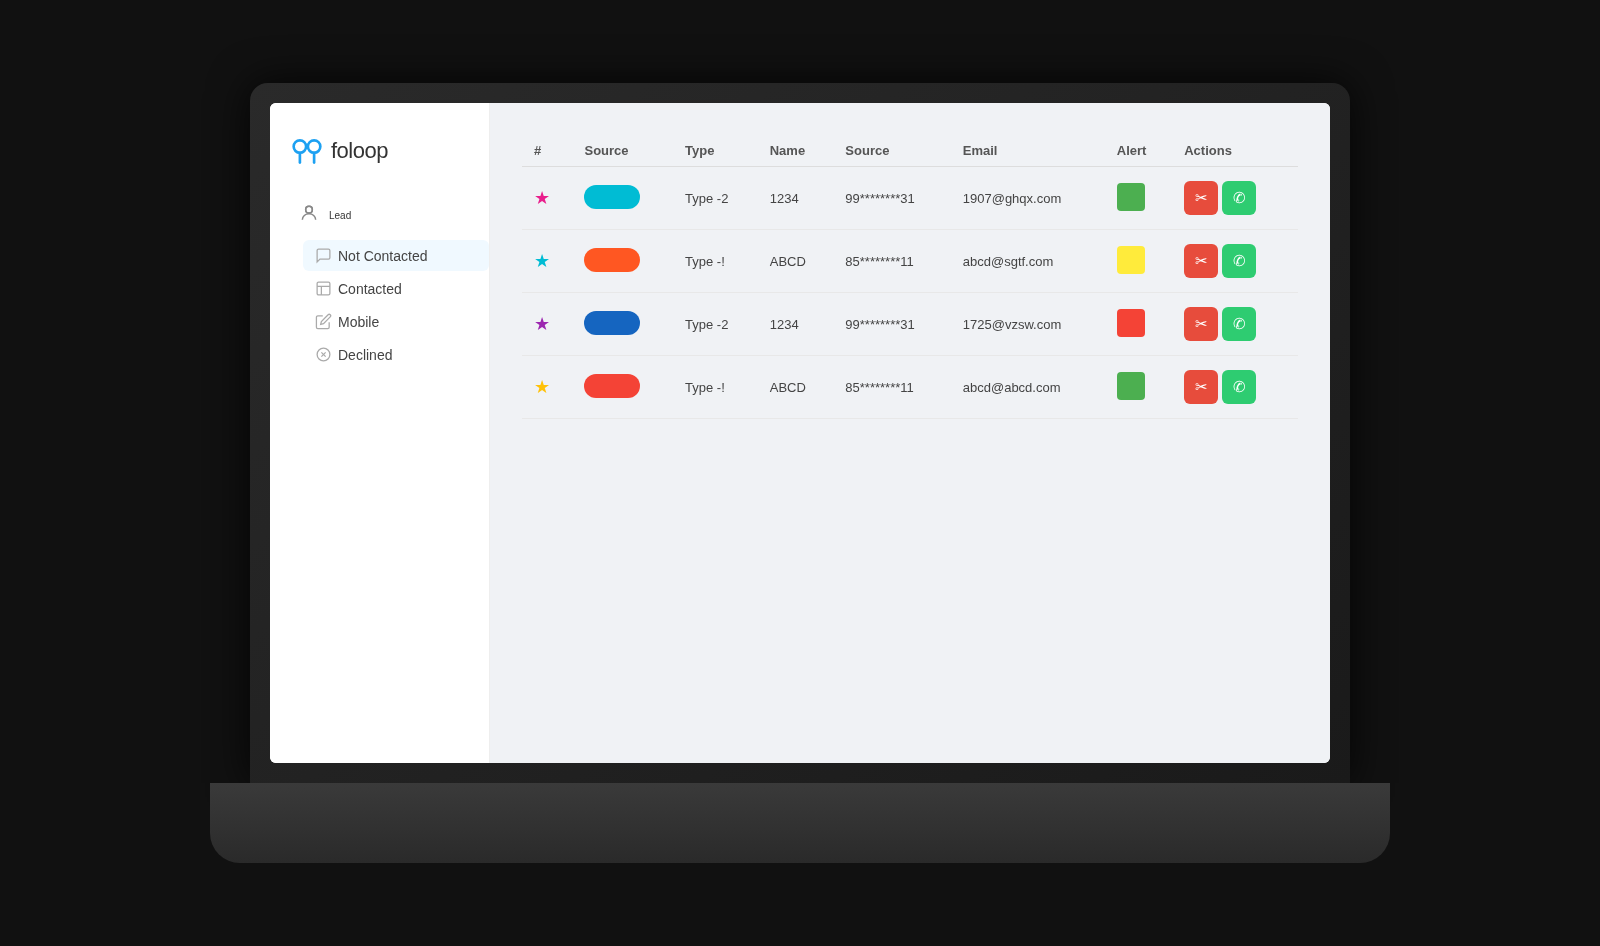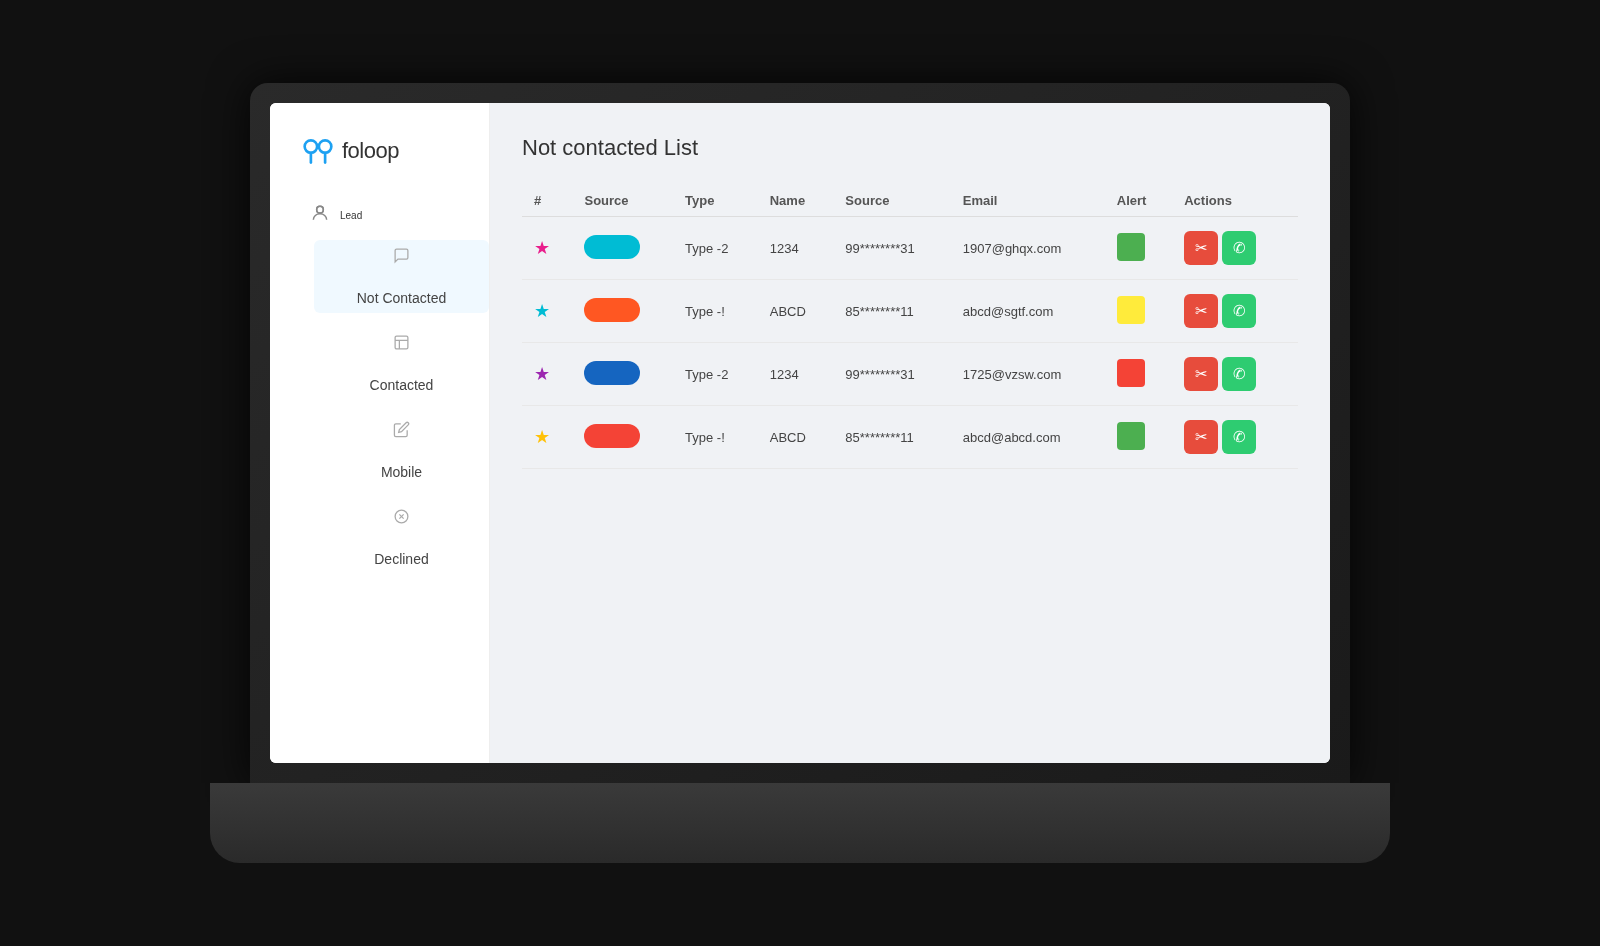--- a/index.html
+++ b/index.html
@@ -67,21 +67,21 @@
       background: #1a1a1a;
       border-radius: 0 0 8px 8px;
     }
 
     
     .sidebar {
       width: 220px;
       min-width: 220px;
       background: #fff;
       border-right: 1px solid #eee;
-      padding: 24px 0 0 12px;
+      padding: 24px 0 0 1px;
       display: flex;
       flex-direction: column;
       text-align: right;
     }
 
     .logo-area {
       padding: 10px 20px 30px 20px;
       display: flex;
       align-items: center;
       gap: 8px;
@@ -132,26 +132,25 @@
       font-weight: 500;
     }
 
     .nav-children {
       padding-left: 16px;
     }
 
     .nav-child {
       display: flex;
       align-items: center;
-      gap: 26px;
+      gap: 6px;
       padding: 7px 12px;
       cursor: pointer;
       border-radius: 6px;
-      margin-bottom: 14px;
-      flex-direction: column;
+      margin-bottom: 2px;
     }
 
     .nav-child.active {
       background: #f0f9ff;
     }
 
     .nav-child-icon {
       color: #aaa;
       font-size: 16px;
       display: flex;
@@ -315,21 +314,20 @@
                   <line x1="15" y1="9" x2="9" y2="15"></line>
                 </svg>
               </span>
               <span class="nav-child-label">Declined</span>
             </div>
           </div>
         </div>
       </div>
 
       <div class="main-content">
-        <div class="page-title">Not contacted List</div>
 
         <table class="data-table">
           <thead>
             <tr>
               <th>#</th>
               <th>Source</th>
               <th>Type</th>
               <th>Name</th>
               <th>Source</th>
               <th>Email</th>

